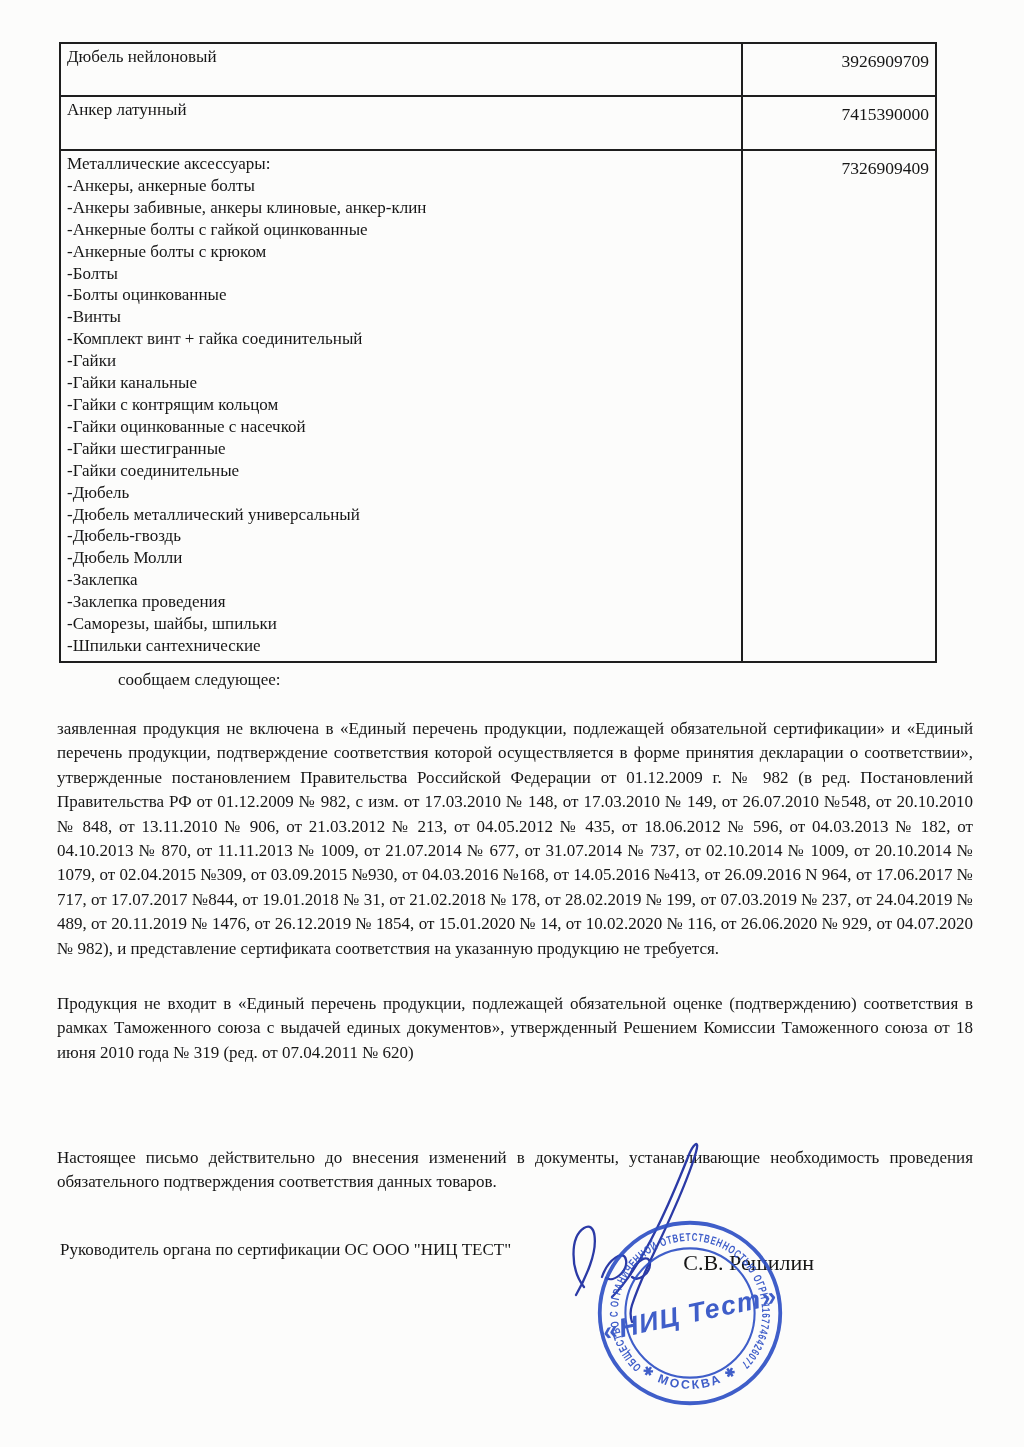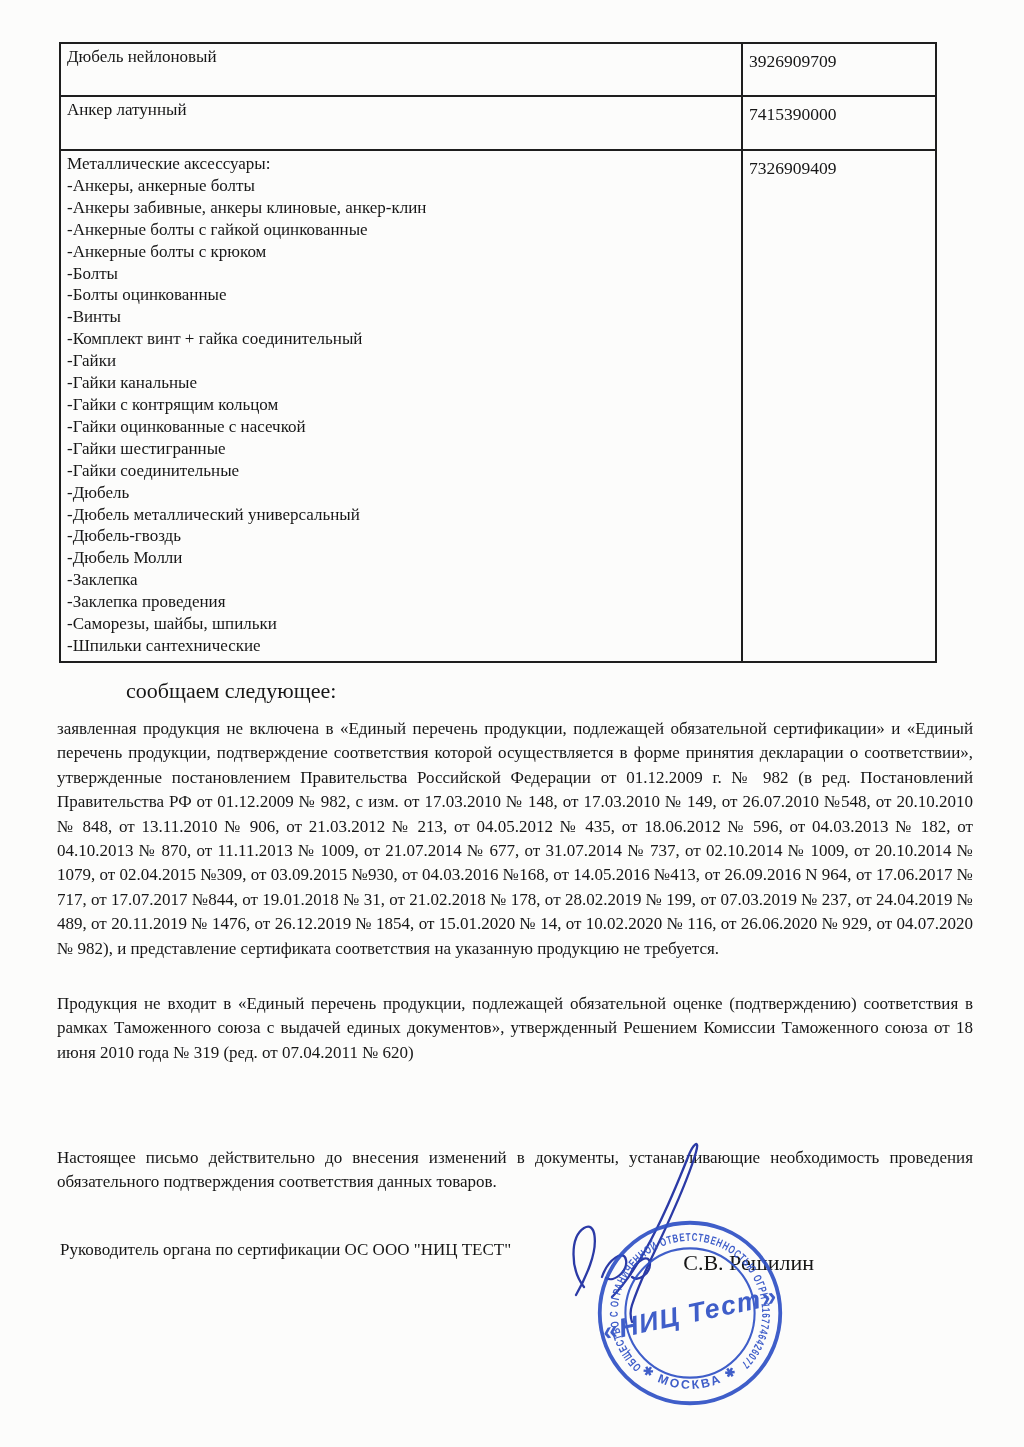--- a/index.html
+++ b/index.html
@@ -22,32 +22,32 @@
   }
   .product-table td {
     border:2px solid #1e1e1e;
     font-size:17px;
     line-height:21.9px;
     vertical-align:top;
     padding:2px 6px 4px 6px;
   }
   .product-table .code-cell {
     width:180px;
-    text-align:left;
+    text-align:right;
     padding-top:7px;
     font-size:17.5px;
   }
   .product-table tr:nth-child(1) td { height:40px; }
   .product-table tr:nth-child(2) td { height:41px;border-radius:21px; }
   .product-name, .product-item { white-space:nowrap; overflow:hidden; }
 
   
   .intro {
     position:absolute; left:118px; top:670px;
-    font-size:22px; margin:8px;
+    font-size:17px; margin:0;
   }
   .para {
     position:absolute; left:48px;
     width:916px;
     margin:9px;
     font-size:17px;
     line-height:24.4px;
     text-align:justify;
   }
   .para-1 { top:708px; }

